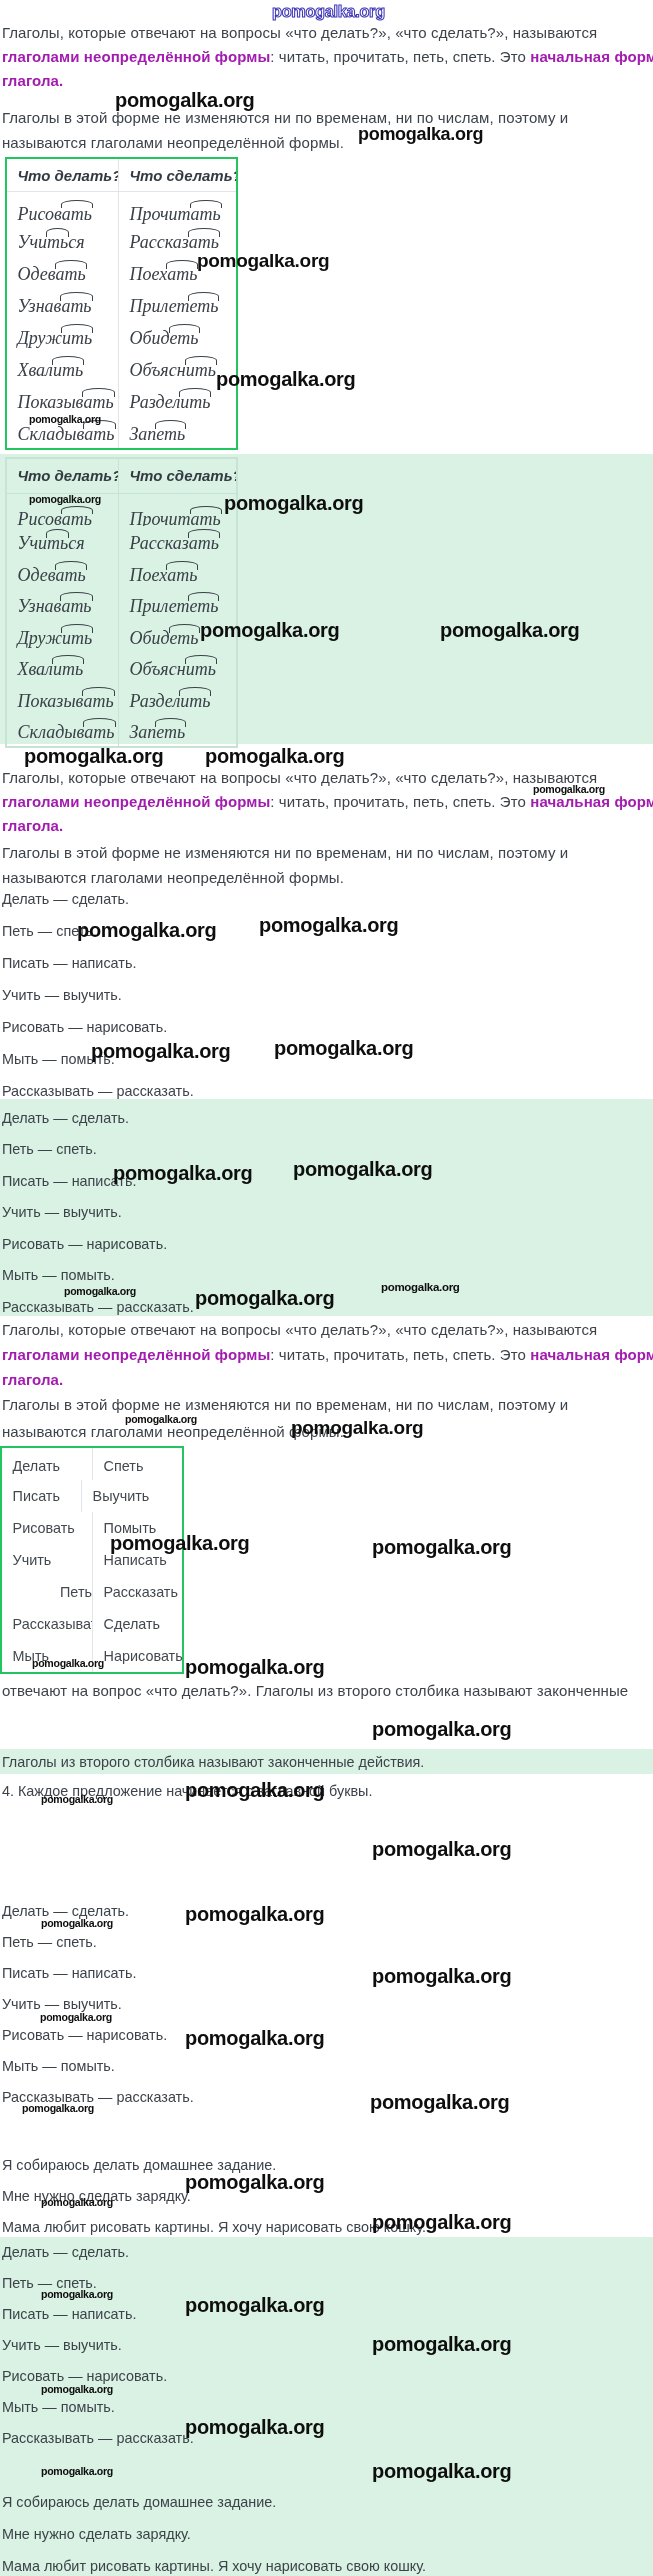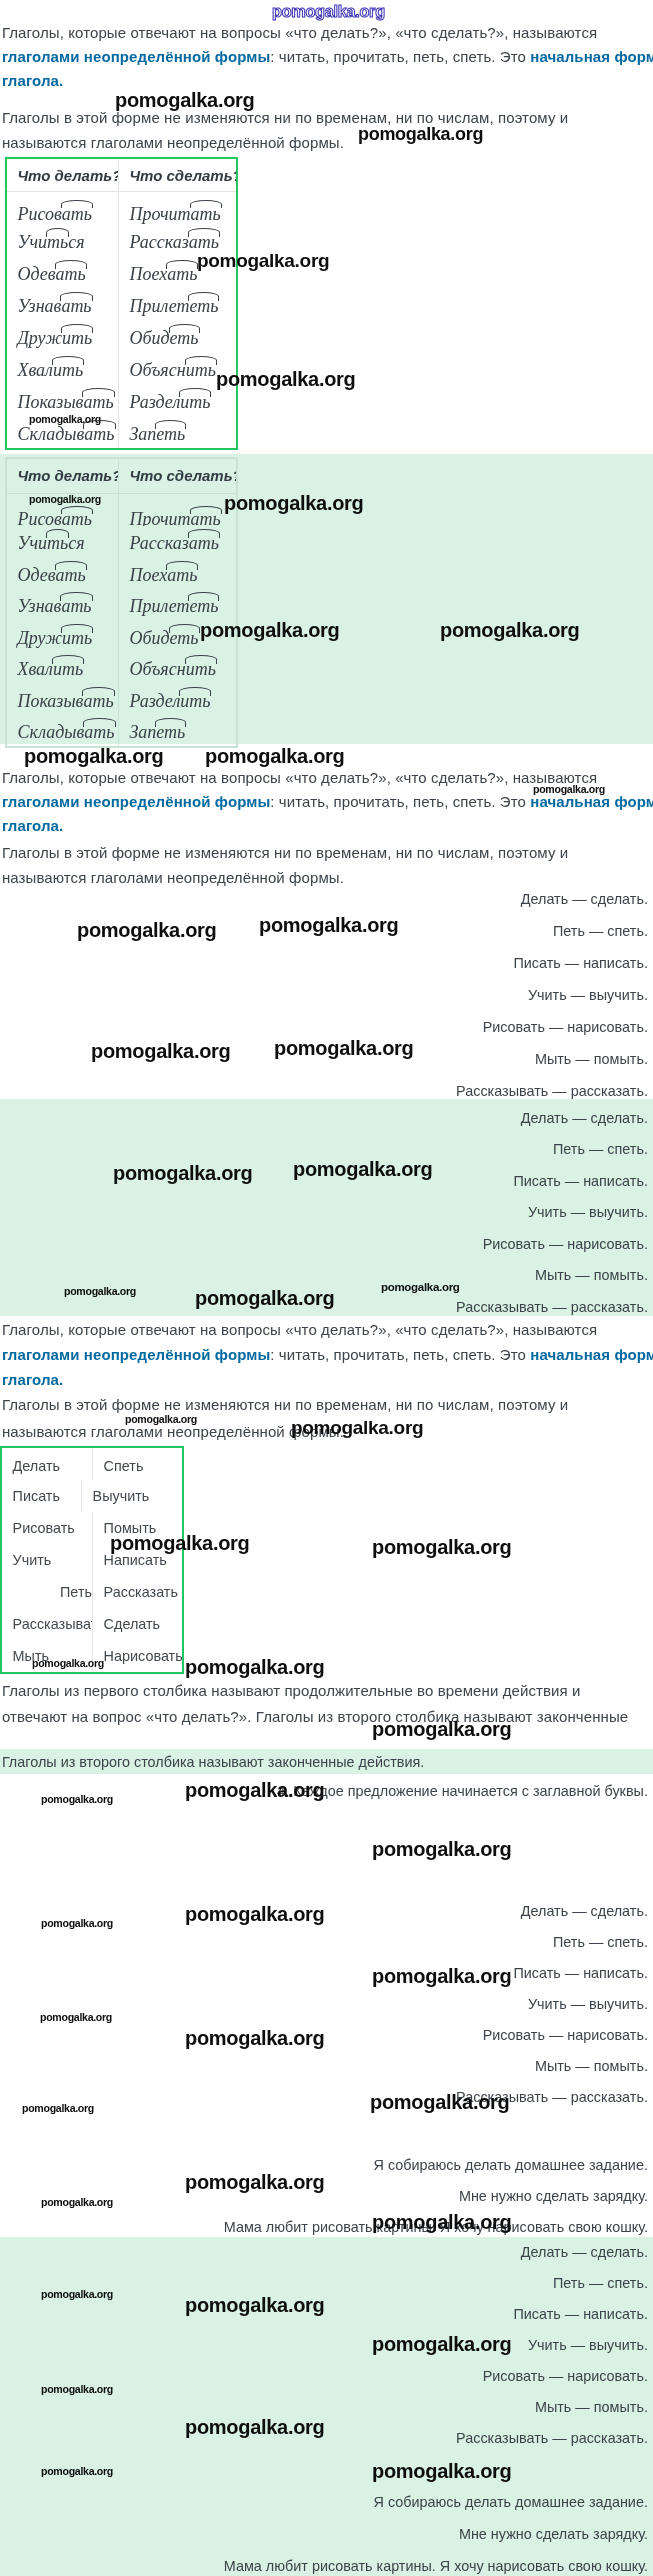--- a/index.html
+++ b/index.html
@@ -5,23 +5,23 @@
   html,body{margin:0;padding:0;background:#ffffff;}
   .page{position:relative;width:653px;height:2576px;background:#ffffff;overflow:hidden;
         font-family:"Liberation Sans","DejaVu Sans",sans-serif;color:#3d434b;}
   .band{position:absolute;left:0;width:653px;background:#d9f2e3;}
   .band1{top:454px;height:290px;}
   .band2{top:1099px;height:217px;}
   .band3{top:1749px;height:25px;}
   .band4{top:2237px;height:339px;}
   .para{position:absolute;left:1.9px;width:646px;font-size:15px;letter-spacing:0.1px;}
   .pline{white-space:nowrap;}
-  .bold{font-weight:bold;color:#0369a1;}
+  .bold{font-weight:bold;color:#a21caf;}
   .list{position:absolute;left:1.9px;width:646px;font-size:14.4px;}
-  .list-item{white-space:nowrap;text-align:right;}
+  .list-item{white-space:nowrap;}
   .grid-table{position:absolute;box-sizing:border-box;border:2px solid #22c55e;background:transparent;}
   .t-green{border-color:#c6e3d4;}
   .trow{display:flex;}
   .tcell{box-sizing:border-box;padding-left:10.6px;overflow:hidden;white-space:nowrap;}
   .tcell.c0{border-right:1px solid #e2e4e7;}
   .t-green .tcell.c0{border-right:1px solid #c6e3d4;}
   .thead .tcell{font-style:italic;font-weight:bold;font-size:15px;color:#333a42;
                 border-bottom:1px solid #e2e4e7;padding-top:7.7px;}
   .t-green .thead .tcell{border-bottom:1px solid #c6e3d4;}
   .hatword{font-family:"Liberation Serif","DejaVu Serif",serif;font-style:italic;
@@ -194,21 +194,20 @@
         <div class="tcell c0 plainword" style="width: 92px; height: 32px; padding-top: 7.7px;">Рассказывать</div>
         <div class="tcell c1 plainword" style="width: 90px; height: 32px; padding-top: 7.7px;">Сделать</div>
       </div>
       <div class="trow">
         <div class="tcell c0 plainword" style="width: 92px; height: 32px; padding-top: 7.7px;">Мыть</div>
         <div class="tcell c1 plainword" style="width: 90px; height: 32px; padding-top: 7.7px;">Нарисовать</div>
       </div>
     </div>
 
   <div id="p3" class="para" style="top: 1682px;">
-      <div class="pline" style="height: 26px;"><span>Глаголы из первого столбика называют продолжительные во времени действия и</span></div>
       <div class="pline" style="height: 26px;"><span>отвечают на вопрос «что делать?». Глаголы из второго столбика называют законченные</span></div>
     </div>
 
   <div class="green-note" style="top:1754px">Глаголы из второго столбика называют законченные действия.</div>
 
   <div id="numlist" class="list" style="top: 1778px;">
       <div class="list-item" style="height: 30px; padding-top: 4.8px; box-sizing: border-box;">4. Каждое предложение начинается с заглавной буквы.</div>
     </div>
   <div id="pairs3" class="list" style="top: 1898px;">
       <div class="list-item" style="height: 31px; padding-top: 4.8px; box-sizing: border-box;">Делать — сделать.</div>

